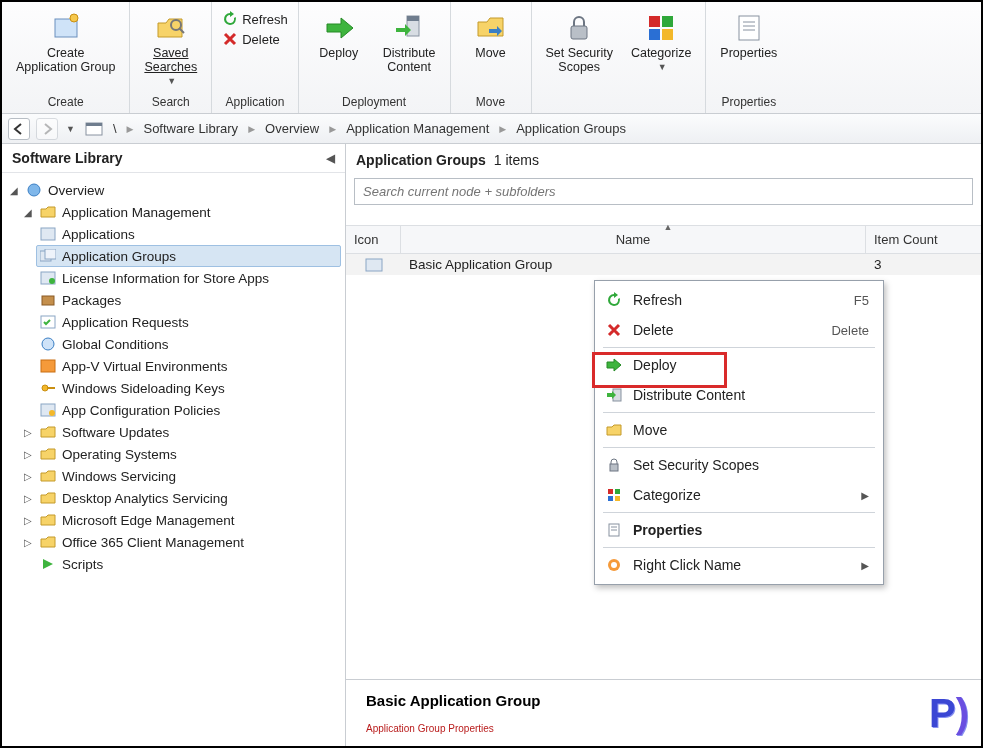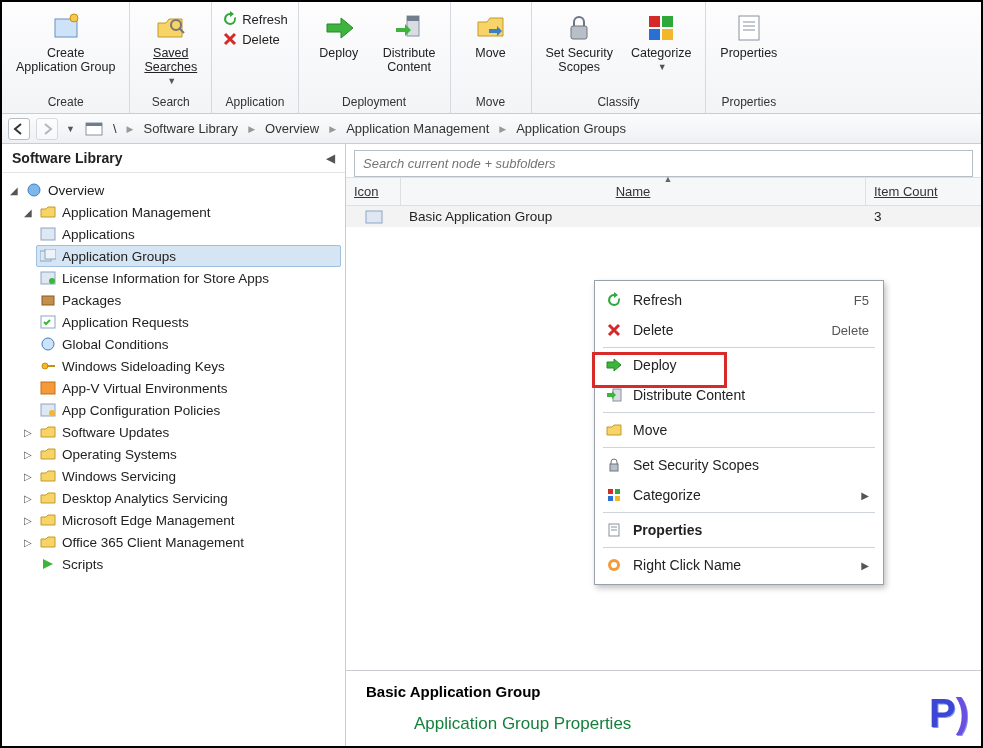--- a/index.html
+++ b/index.html
@@ -34,35 +34,35 @@
 .tnode.sel{background:#d6e5f3;border:1px solid #9ec0e2;border-radius:2px;padding:2px 3px;}
 .caret{width:10px;display:inline-block;color:#555;font-size:10px;}
 .fic{width:16px;height:16px;display:inline-flex;align-items:center;justify-content:center;}
 .ind1{margin-left:14px;}
 .ind2{margin-left:30px;}
 
 
 .main{flex:1;display:flex;flex-direction:column;position:relative;}
 .main-head{padding:8px 10px 4px 10px;font-size:14px;color:#222;}
 .main-head b{font-weight:600;}
-.searchbox{margin:6px 8px 0 8px;}
+.searchbox{margin:6px 8px 20px 8px;}
 .searchbox input{width:100%;padding:5px 8px;border:1px solid #b8bec5;font-size:13px;color:#999;font-style:italic;background:#fff;}
 .grid-head{display:flex;border-top:1px solid #dcdfe3;border-bottom:1px solid #dcdfe3;background:#f6f7f9;font-size:13px;color:#333;position:relative;}
-.gh-cell{padding:6px 8px;border-right:1px solid #dcdfe3;text-decoration:underline;}
+.gh-cell{padding:6px 8px;border-right:1px solid #dcdfe3;}
 .gh-icon{width:55px;}
 .gh-name{flex:1;text-align:center;}
 .gh-count{width:115px;border-right:none;}
 .sort-arrow{position:absolute;top:-4px;left:50%;font-size:9px;color:#666;}
 .grid-row{display:flex;align-items:center;font-size:13.5px;color:#222;padding:3px 0;background:#f3f3f3;}
 .gr-icon{width:55px;display:flex;justify-content:center;}
 .gr-name{flex:1;padding-left:8px;}
 .gr-count{width:115px;padding-left:8px;}
 .details{border-top:1px solid #c9cdd2;padding:12px 20px;margin-top:auto;}
 .details h3{font-size:15px;font-weight:700;margin-bottom:14px;}
-.details .sub{font-size:17px;color:#15803d;margin-left:48px;}
+.details .sub{font-size:10px;color:#b91c1c;}
 
 
 .ctx{position:absolute;left:592px;top:278px;width:290px;background:#fff;border:1px solid #97a0ab;box-shadow:2px 3px 6px rgba(0,0,0,0.25);padding:4px 0;z-index:50;}
 .ctx-item{display:flex;align-items:center;gap:10px;padding:6px 14px 6px 10px;font-size:14px;color:#222;cursor:default;}
 .ctx-item .ci-ic{width:18px;height:18px;display:flex;align-items:center;justify-content:center;}
 .ctx-item .ci-sc{margin-left:auto;color:#555;font-size:13px;}
 .ctx-sep{height:1px;background:#cfd4da;margin:2px 8px;}
 .ctx-sm{margin-left:auto;font-size:10px;color:#555;}
 .ctx-item.bold{font-weight:700;}
 .hl{position:absolute;left:590px;top:350px;width:135px;height:36px;border:3px solid #d92a2a;z-index:60;pointer-events:none;}
@@ -195,21 +195,20 @@
                 <rect x="3" y="3" width="11" height="11" fill="#d42a2a"></rect>
                 <rect x="16" y="3" width="11" height="11" fill="#2fa83a"></rect>
                 <rect x="3" y="16" width="11" height="11" fill="#2a6fd4"></rect>
                 <rect x="16" y="16" width="11" height="11" fill="#f3b82a"></rect>
               </svg>
             </span>
         <span>Categorize</span>
         <span class="drop-arrow">▼</span>
       </div>
     </div>
-    <div class="rg-label">Classify</div>
   </div>
 
   <div class="ribbon-group">
     <div class="rg-body">
       <div class="big-btn">
         <span class="ic">
               <svg width="30" height="30">
                 <rect x="5" y="3" width="20" height="24" fill="#fff" stroke="#8892a0"></rect>
                 <line x1="9" y1="9" x2="21" y2="9" stroke="#8892a0"></line>
                 <line x1="9" y1="13" x2="21" y2="13" stroke="#8892a0"></line>
@@ -329,37 +328,37 @@
             <span class="fic">
               <svg width="16" height="14">
                 <circle cx="8" cy="7" r="6" fill="#cfe3f8" stroke="#3b7fc4"></circle>
               </svg>
             </span>
             <span>Global Conditions</span>
           </div>
       <div class="tnode ind2">
             <span class="fic">
               <svg width="16" height="14">
+                <rect x="1" y="1" width="14" height="12" fill="#f59a3a" stroke="#c96f12"></rect>
+              </svg>
+            </span>
+            <span>App-V Virtual Environments</span>
+          </div>
+      <div class="tnode ind2">
+            <span class="fic">
+              <svg width="16" height="14">
                 <circle cx="5" cy="7" r="3" fill="#f3b82a" stroke="#c98f12"></circle>
                 <rect x="7" y="6" width="8" height="2" fill="#c98f12"></rect>
               </svg>
             </span>
             <span>Windows Sideloading Keys</span>
           </div>
       <div class="tnode ind2">
             <span class="fic">
               <svg width="16" height="14">
-                <rect x="1" y="1" width="14" height="12" fill="#f59a3a" stroke="#c96f12"></rect>
-              </svg>
-            </span>
-            <span>App-V Virtual Environments</span>
-          </div>
-      <div class="tnode ind2">
-            <span class="fic">
-              <svg width="16" height="14">
                 <rect x="1" y="1" width="14" height="12" fill="#dfe8f2" stroke="#8aa5c4"></rect>
                 <circle cx="12" cy="10" r="3" fill="#f3b82a"></circle>
               </svg>
             </span>
             <span>App Configuration Policies</span>
           </div>
 
       <div class="tnode ind1">
             <span class="caret">▷</span>
             <span class="fic">
@@ -420,20 +419,24 @@
               <svg width="14" height="14">
                 <polygon points="2,2 12,7 2,12" fill="#3eb43e"></polygon>
               </svg>
             </span>
             <span>Scripts</span>
           </div>
     </div>
   </div>
 
   <div class="main">
+    <div class="main-head">
+      <b>Application Groups</b>
+      <span style="margin-left:4px;">1 items</span>
+    </div>
     <div class="searchbox">
       <input type="text" placeholder="Search current node + subfolders" style="">
     </div>
     <div class="grid-head">
       <div class="gh-cell gh-icon">Icon</div>
       <div class="gh-cell gh-name">Name</div>
       <div class="gh-cell gh-count">Item Count</div>
       <span class="sort-arrow">▲</span>
     </div>
     <div class="grid-row">

